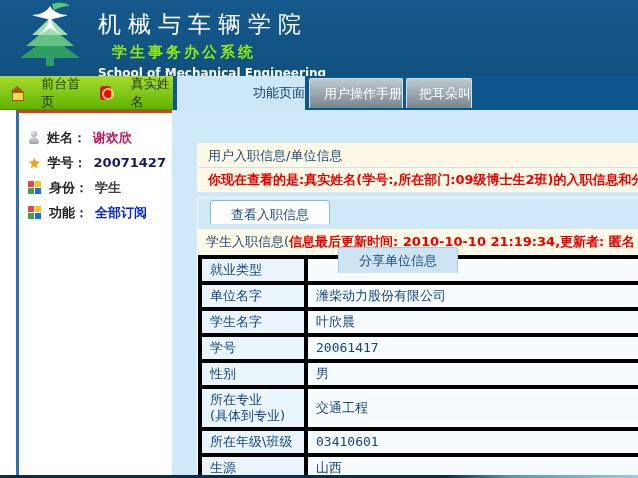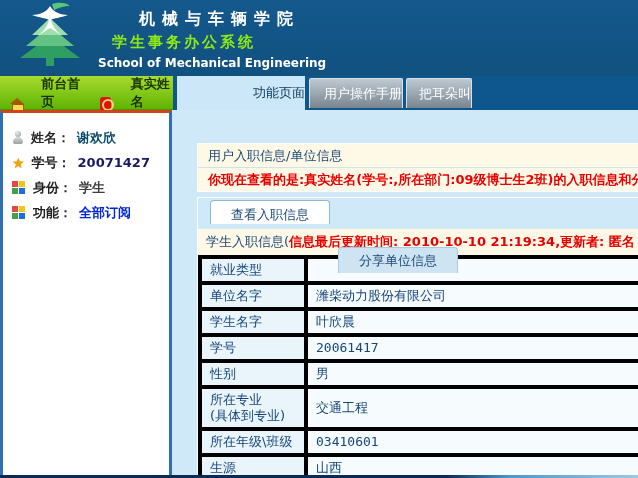--- a/index.html
+++ b/index.html
@@ -6,55 +6,55 @@
   html,body { width:638px; height:478px; }
   body {
     position:relative; overflow:hidden; background:#fff;
     font-family:"DejaVu Sans","Liberation Sans",sans-serif;
   }
   
   .app-header { position:absolute; left:0; top:0; width:638px; height:76px;
     background:linear-gradient(#15588c,#10517f); }
   .logo { position:absolute; left:8px; top:2px; width:84px; height:72px; }
   .titles { position:absolute; left:98px; top:9px; }
-  .title-cn { font-size:16px; font-weight:bold; color:#ffffff; letter-spacing:7px;margin-left:41px; }
+  .title-cn { font-size:23px; font-weight:normal; color:#ffffff; letter-spacing:7px; }
   .title-sys { font-size:15px; font-weight:bold; color:#8de818; letter-spacing:3px; margin:3px 0 0 14px; }
   .title-en { font-size:12px; font-weight:bold; color:#ffffff; margin-top:4px; }
   
   .navbar { position:absolute; left:0; top:76px; width:638px; height:34px; background:#0e568e; }
   .nav-left { position:absolute; left:0; top:0; width:173px; height:34px;
     background:linear-gradient(#a8dc2e,#5fb303); border-bottom:1px solid #4c9405;
     display:flex; align-items:center; gap:16px; padding-left:10px; }
-  .nav-item { display:flex; align-items:flex-end; gap:20px; font-size:13px; font-weight:bold;
+  .nav-item { display:flex; align-items:center; gap:20px; font-size:13px; font-weight:normal;
     color:#173300; cursor:pointer; }
   .icon-house { width:14px; height:13px; position:relative; }
   .icon-house::before { content:""; position:absolute; left:0; top:0;
     border-left:7px solid transparent; border-right:7px solid transparent;
     border-bottom:6px solid #a05a00; }
   .icon-house::after { content:""; position:absolute; left:2px; top:6px; width:10px; height:7px;
     background:#ffd851; border:1px solid #a05a00; }
   .icon-logout { width:14px; height:14px; background:#e21000; border-radius:3px; position:relative; }
   .icon-logout::after { content:""; position:absolute; left:2px; top:2px; width:8px; height:8px;
     border:2px solid #ffcf7e; border-radius:50%; }
   .top-tab { position:absolute; text-align:right; font-size:13px; cursor:pointer; }
   .tab-active-top { left:177px; top:0; width:128px; height:34px; line-height:34px;
     background:#cbe7f8; color:#123f63; }
   .tab-gray1 { left:309px; top:2px; width:94px; height:30px; line-height:30px;
     background:linear-gradient(#bec9d1,#78858f); color:#ffffff; border:1px solid #d9e0e5;
     border-bottom:none; border-radius:2px 2px 0 0; }
   .tab-gray2 { left:406px; top:2px; width:66px; height:30px; line-height:30px;
     background:linear-gradient(#bec9d1,#78858f); color:#ffffff; border:1px solid #d9e0e5;
     border-bottom:none; border-radius:2px 2px 0 0; }
   
-  .sidebar { position:absolute; left:0; top:110px; width:172px; height:368px; background:#ffffff;
+  .sidebar { position:absolute; left:16px; top:110px; width:172px; height:368px; background:#ffffff;
     border-top:3px solid #cf4418; border-left:3px solid #2f6fb4; border-right:3px solid #2f6fb4;
     padding-top:12px; }
   .side-item { display:flex; align-items:center; gap:7px; padding-left:9px; height:25px;
     font-size:13px; font-weight:bold; color:#222222; }
-  .side-value-0 { color:#0c4a6e; }
+  .side-value-0 { color:#be185d; }
   .side-value-1 { color:#181868; }
   .side-value-2 { color:#404040; }
   .side-value-3 { color:#0026d8; }
   .icon-person { width:12px; height:13px; position:relative; }
   .icon-person::before { content:""; position:absolute; left:3px; top:0; width:6px; height:6px;
     background:radial-gradient(circle at 35% 30%,#e8eaec,#95999d); border-radius:50%; }
   .icon-person::after { content:""; position:absolute; left:1px; top:6px; width:10px; height:7px;
     background:linear-gradient(#d8dadd,#9a9ea2); border-radius:5px 5px 2px 2px; }
   .icon-star { color:#f2a500; font-size:14px; line-height:14px; text-shadow:0 0 1px #c47d00; }
   .icon-grid { width:6px; height:6px; background:#e8483f; margin:0 8px 7px 0;

